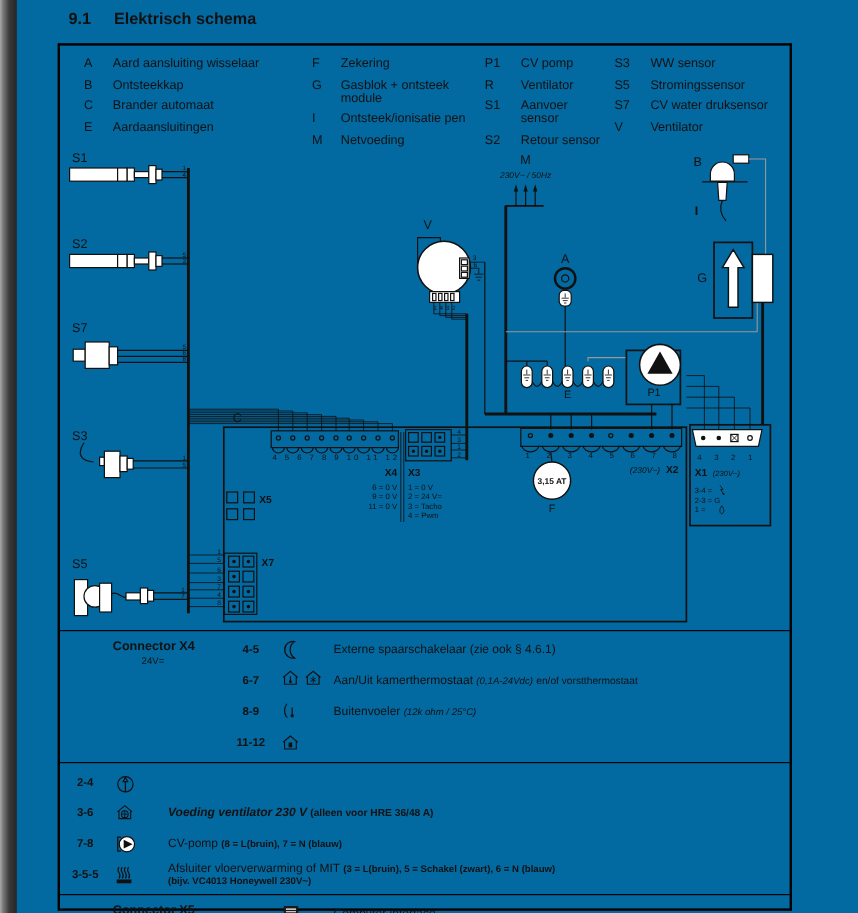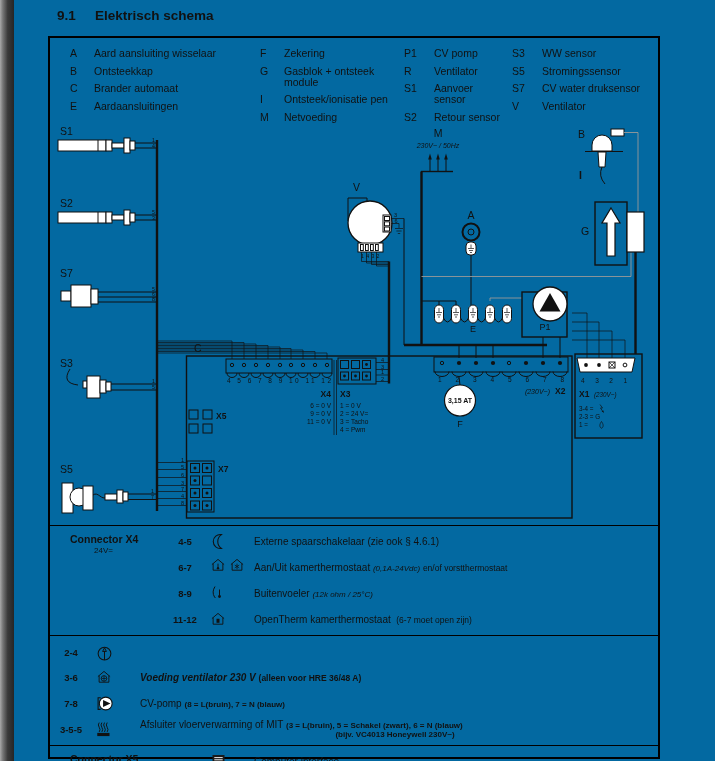--- a/index.html
+++ b/index.html
@@ -29,34 +29,34 @@
   .mid{text-anchor:middle}.end{text-anchor:end}
   .ln{stroke:#111;stroke-width:1;fill:none}
   .ln2{stroke:#111;stroke-width:1.4;fill:none}
   .thk{stroke:#111;stroke-width:2.4;fill:none}
   .thin{stroke:#111;stroke-width:0.7;fill:none}
   .gray{stroke:#999;stroke-width:0.9;fill:none}
   .wfill{fill:#fff;stroke:#111}
   
   .tables{position:absolute;left:0;right:0;top:487px;bottom:0;}
   .conn-section{display:flex;border-top:1.6px solid #000;}
-  .conn-head{width:114px;box-sizing:border-box;padding:7px 0 0 20px;}
+  .conn-head{width:114px;box-sizing:border-box;padding:7px 0 0 20px;margin-left:24px;}
   .conn-title{font-size:10.5px;font-weight:bold;}
   .conn-volt{font-size:8px;margin-left:24px;margin-top:1px;}
   .conn-rows{flex:1;padding-top:3px;padding-bottom:3px;}
   .conn-row{display:grid;grid-template-columns:42px 48px 1fr;align-items:center;min-height:25.8px;}
   .pins{font-size:9.5px;font-weight:bold;text-align:center;}
   .cicon{display:flex;align-items:center;gap:3px;padding-left:4px;}
   .desc{font-size:10px;padding-right:8px;}
   .d-note-i{font-size:8px;font-style:italic;}
   .d-note-p{font-size:10px;}
   .d-note-s{font-size:8.5px;}
   .d-note-b{font-size:8px;font-weight:bold;}
   .d-main-b{font-weight:bold;font-style:italic;}
-  .d-note2{display:block;font-size:8px;font-weight:bold;text-align:center;}
+  .d-note2{display:block;font-size:8px;font-weight:bold;}
   .x5row{min-height:24px;}
 </style>
 </head>
 <body>
 
 <div class="page">
   <div class="left-edge"></div>
 
   <div class="title-row">
     <span class="sec">9.1</span><span>Elektrisch schema</span>
@@ -527,21 +527,20 @@
             <span class="desc"><span>Buitenvoeler</span> <span class="d-note-i">(12k ohm / 25°C)</span></span>
           </div>
           <div class="conn-row">
             <span class="pins">11-12</span>
             <span class="cicon">
               <svg width="16" height="15" viewBox="0 0 16 16">
                   <path d="M1.5,7 L8,1.5 L14.5,7 M2.8,6 V13 H13.2 V6" fill="none" stroke="#111" stroke-width="1"></path>
                   <rect x="6.4" y="7.2" width="3.2" height="4.3" fill="#111"></rect>
                 </svg>
             </span>
-            <span class="desc"><span>OpenTherm kamerthermostaat</span>&nbsp; <span class="d-note-s">(6-7 moet open zijn)</span></span>
           </div>
         </div>
       </div>
 
       <div class="conn-section">
         <div class="conn-rows">
           <div class="conn-row">
             <span class="pins">2-4</span>
             <span class="cicon">
               <svg width="17" height="17" viewBox="0 0 16 16">

